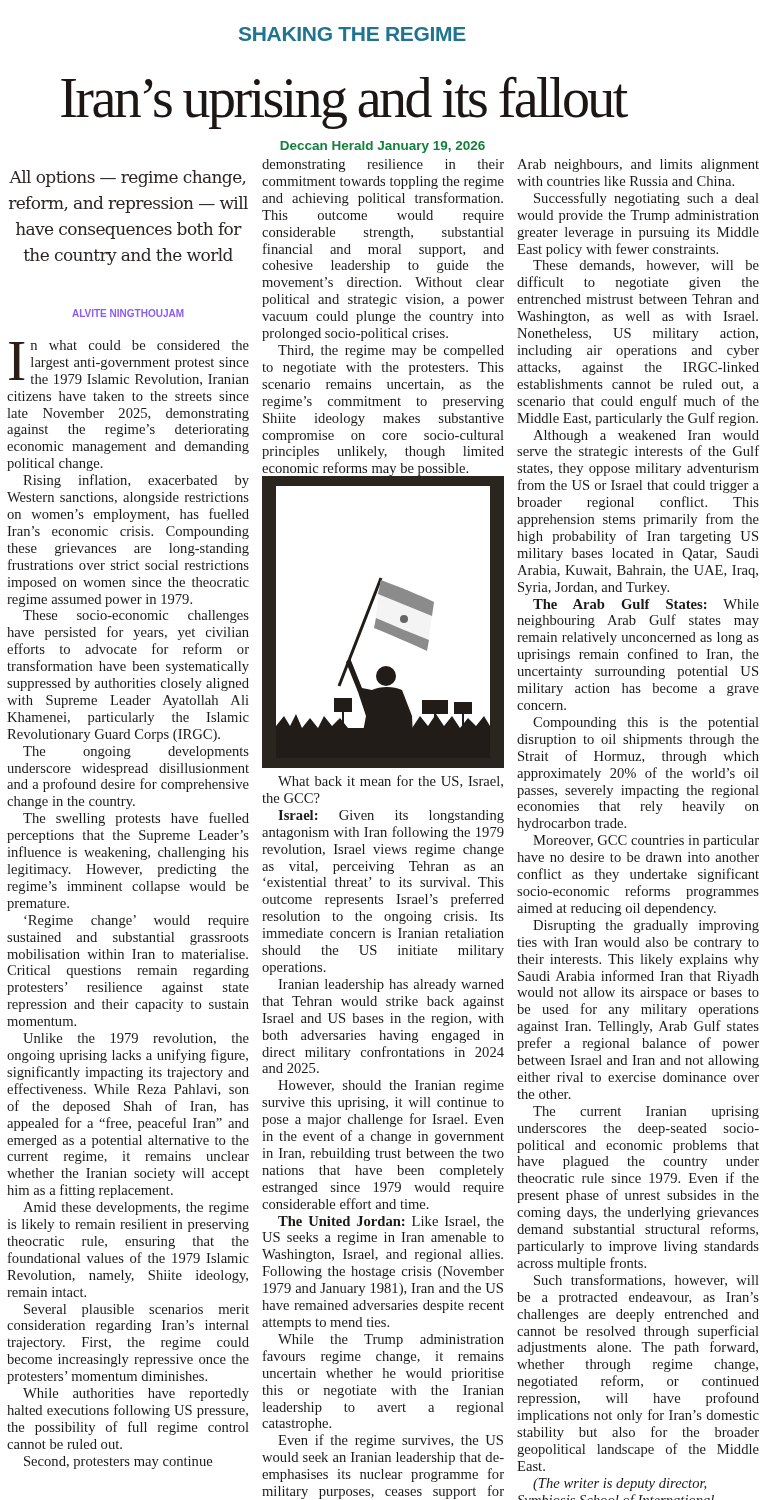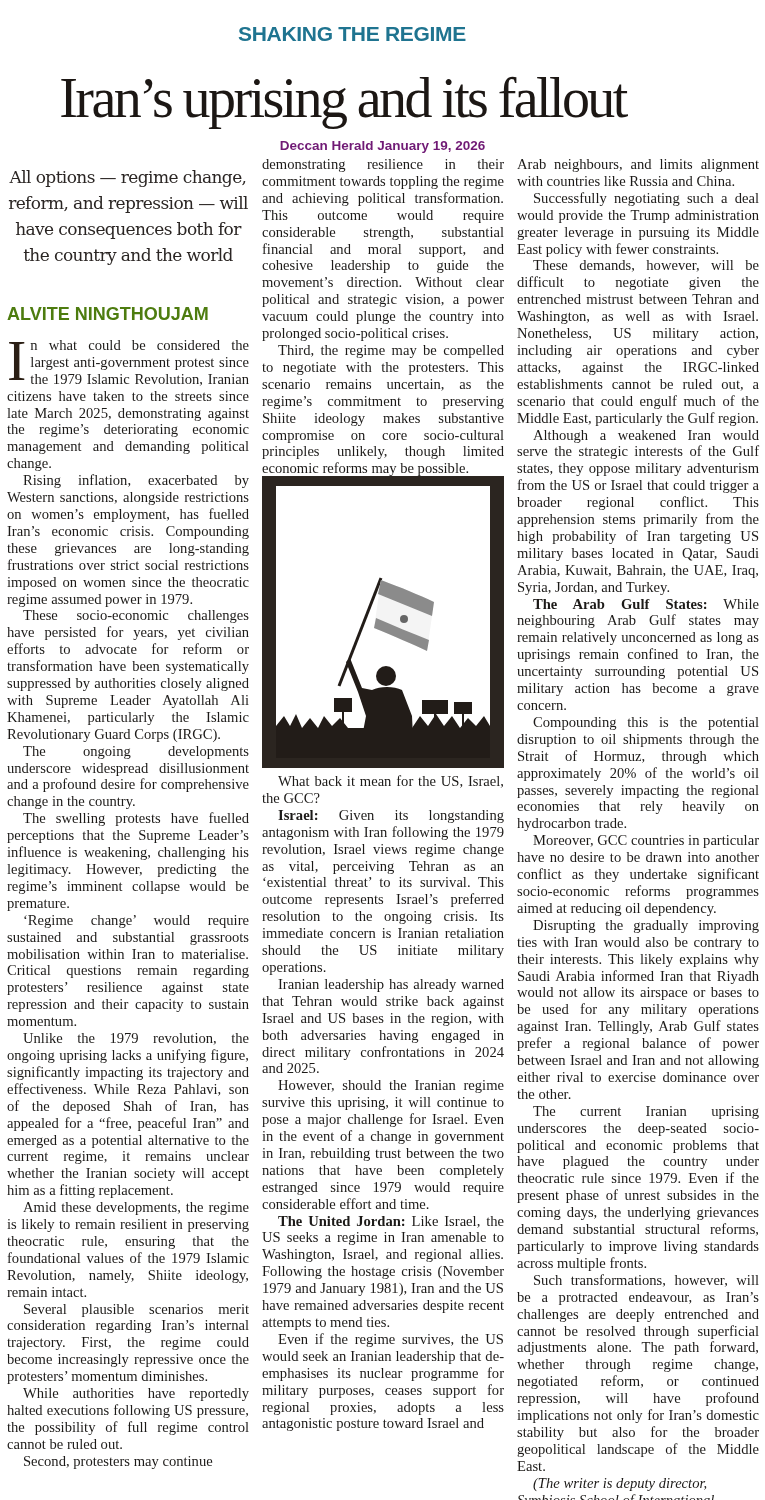--- a/index.html
+++ b/index.html
@@ -10,40 +10,40 @@
     color: #1f7490; letter-spacing: -0.3px;
   }
   .headline {
     position: absolute; top: 66px; left: 0; width: 685px; text-align: center;
     font-family: "Liberation Serif", serif; font-size: 56px; line-height: 64px;
     color: #1c1714; letter-spacing: -2.6px; white-space: nowrap;
   }
   .dateline {
     position: absolute; top: 138px; left: 0; width: 765px; text-align: center;
     font-family: "Liberation Sans", sans-serif; font-weight: bold; font-size: 13.5px;
-    color: #701a75;
+    color: #15803d;
   }
   .col {
     position: absolute; width: 242px;
     font-family: "Liberation Serif", serif; font-size: 14.6px; line-height: 16.9px;
     text-align: justify; hyphens: manual;
   }
   .col p { margin: 0; text-indent: 16px; }
   .col p.noindent { text-indent: 0; }
   .col1 { left: 7px; top: 160px; }
   .col2 { left: 262px; top: 156px; }
   .col2b { left: 262px; top: 773px; }
   .col3 { left: 517px; top: 156px; }
   .standfirst {
     font-family: "DejaVu Serif", serif; font-size: 17px; line-height: 26px;
     text-align: center; color: #2a2523; margin: 4px 0 0 0; letter-spacing: -0.6px;
   }
   .byline {
-    font-family: "Liberation Sans", sans-serif; font-weight: bold; font-size: 18px;
-    text-align: left; margin: 38px 0 14px 0; color: #4d7c0f;
+    font-family: "Liberation Sans", sans-serif; font-weight: bold; font-size: 10px;
+    text-align: center; margin: 38px 0 14px 0; color: #8b5cf6;
   }
   .dropcap {
     float: left; font-family: "Liberation Serif", serif; font-size: 58px;
     line-height: 44px; margin: 2px 4px 0 0; color: #2b1f15;
   }
   .bold { font-weight: bold; }
   .credit { font-style: italic; text-align: left; text-indent: 12px; }
   .image-box {
     position: absolute; left: 262px; top: 476px; width: 242px; height: 292px;
     background: #2b2520; box-sizing: border-box;
@@ -53,21 +53,21 @@
 </head>
 <body>
 
 <div class="kicker">SHAKING THE REGIME</div>
 <div class="headline">Iran’s uprising and its fallout</div>
 <div class="dateline">Deccan Herald January 19, 2026</div>
 
 <div class="col col1">
   <div class="standfirst">All options — regime change, reform, and repression — will have consequences both for the country and the world</div>
   <div class="byline">ALVITE NINGTHOUJAM</div>
-  <p class="noindent"><span class="dropcap">I</span><span>n what could be considered the largest anti-government protest since the 1979 Islamic Revolution, Iranian citizens have taken to the streets since late March 2025, demonstrating against the regime’s deteriorating economic management and demanding political change.</span></p>
+  <p class="noindent"><span class="dropcap">I</span><span>n what could be considered the largest anti-government protest since the 1979 Islamic Revolution, Iranian citizens have taken to the streets since late November 2025, demonstrating against the regime’s deteriorating economic management and demanding political change.</span></p>
   <p>Rising inflation, exacerbated by Western sanctions, alongside restrictions on women’s employment, has fuelled Iran’s economic crisis. Compounding these grievances are long-standing frustrations over strict social restrictions imposed on women since the theocratic regime assumed power in 1979.</p>
   <p>These socio-economic challenges have persisted for years, yet civilian efforts to advocate for reform or transformation have been systematically suppressed by authorities closely aligned with Supreme Leader Ayatollah Ali Khamenei, particularly the Islamic Revolutionary Guard Corps (IRGC).</p>
   <p>The ongoing developments underscore widespread disillusionment and a profound desire for comprehensive change in the country.</p>
   <p>The swelling protests have fuelled perceptions that the Supreme Leader’s influence is weakening, challenging his legitimacy. However, predicting the regime’s imminent collapse would be premature.</p>
   <p>‘Regime change’ would require sustained and substantial grassroots mobilisation within Iran to materialise. Critical questions remain regarding protesters’ resilience against state repression and their capacity to sustain momentum.</p>
   <p>Unlike the 1979 revolution, the ongoing uprising lacks a unifying figure, significantly impacting its trajectory and effectiveness. While Reza Pahlavi, son of the deposed Shah of Iran, has appealed for a “free, peaceful Iran” and emerged as a potential alternative to the current regime, it remains unclear whether the Iranian society will accept him as a fitting replacement.</p>
   <p>Amid these developments, the regime is likely to remain resilient in preserving theocratic rule, ensuring that the foundational values of the 1979 Islamic Revolution, namely, Shiite ideology, remain intact.</p>
   <p>Several plausible scenarios merit consideration regarding Iran’s internal trajectory. First, the regime could become increasingly repressive once the protesters’ momentum diminishes.</p>
   <p>While authorities have reportedly halted executions following US pressure, the possibility of full regime control cannot be ruled out.</p>
   <p>Second, protesters may continue</p>
@@ -101,20 +101,21 @@
     <line x1="201" y1="238" x2="201" y2="250" stroke="#221c18" stroke-width="2"></line>
   </svg>
 </div>
 
 <div class="col col2b">
   <p>What back it mean for the US, Israel, the GCC?</p>
   <p><span class="bold">Israel:</span> <span>Given its longstanding antagonism with Iran following the 1979 revolution, Israel views regime change as vital, perceiving Tehran as an ‘existential threat’ to its survival. This outcome represents Israel’s preferred resolution to the ongoing crisis. Its immediate concern is Iranian retaliation should the US initiate military operations.</span></p>
   <p>Iranian leadership has already warned that Tehran would strike back against Israel and US bases in the region, with both adversaries having engaged in direct military confrontations in 2024 and 2025.</p>
   <p>However, should the Iranian regime survive this uprising, it will continue to pose a major challenge for Israel. Even in the event of a change in government in Iran, rebuilding trust between the two nations that have been completely estranged since 1979 would require considerable effort and time.</p>
   <p><span class="bold">The United Jordan:</span> <span>Like Israel, the US seeks a regime in Iran amenable to Washington, Israel, and regional allies. Following the hostage crisis (November 1979 and January 1981), Iran and the US have remained adversaries despite recent attempts to mend ties.</span></p>
+  <p>While the Trump administration favours regime change, it remains uncertain whether he would prioritise this or negotiate with the Iranian leadership to avert a regional catastrophe.</p>
   <p>Even if the regime survives, the US would seek an Iranian leadership that de-emphasises its nuclear programme for military purposes, ceases support for regional proxies, adopts a less antagonistic posture toward Israel and</p>
 </div>
 
 <div class="col col3">
   <p class="noindent">Arab neighbours, and limits alignment with countries like Russia and China.</p>
   <p>Successfully negotiating such a deal would provide the Trump administration greater leverage in pursuing its Middle East policy with fewer constraints.</p>
   <p>These demands, however, will be difficult to negotiate given the entrenched mistrust between Tehran and Washington, as well as with Israel. Nonetheless, US military action, including air operations and cyber attacks, against the IRGC-linked establishments cannot be ruled out, a scenario that could engulf much of the Middle East, particularly the Gulf region.</p>
   <p>Although a weakened Iran would serve the strategic interests of the Gulf states, they oppose military adventurism from the US or Israel that could trigger a broader regional conflict. This apprehension stems primarily from the high probability of Iran targeting US military bases located in Qatar, Saudi Arabia, Kuwait, Bahrain, the UAE, Iraq, Syria, Jordan, and Turkey.</p>
   <p><span class="bold">The Arab Gulf States:</span> <span>While neighbouring Arab Gulf states may remain relatively unconcerned as long as uprisings remain confined to Iran, the uncertainty surrounding potential US military action has become a grave concern.</span></p>
   <p>Compounding this is the potential disruption to oil shipments through the Strait of Hormuz, through which approximately 20% of the world’s oil passes, severely impacting the regional economies that rely heavily on hydrocarbon trade.</p>

